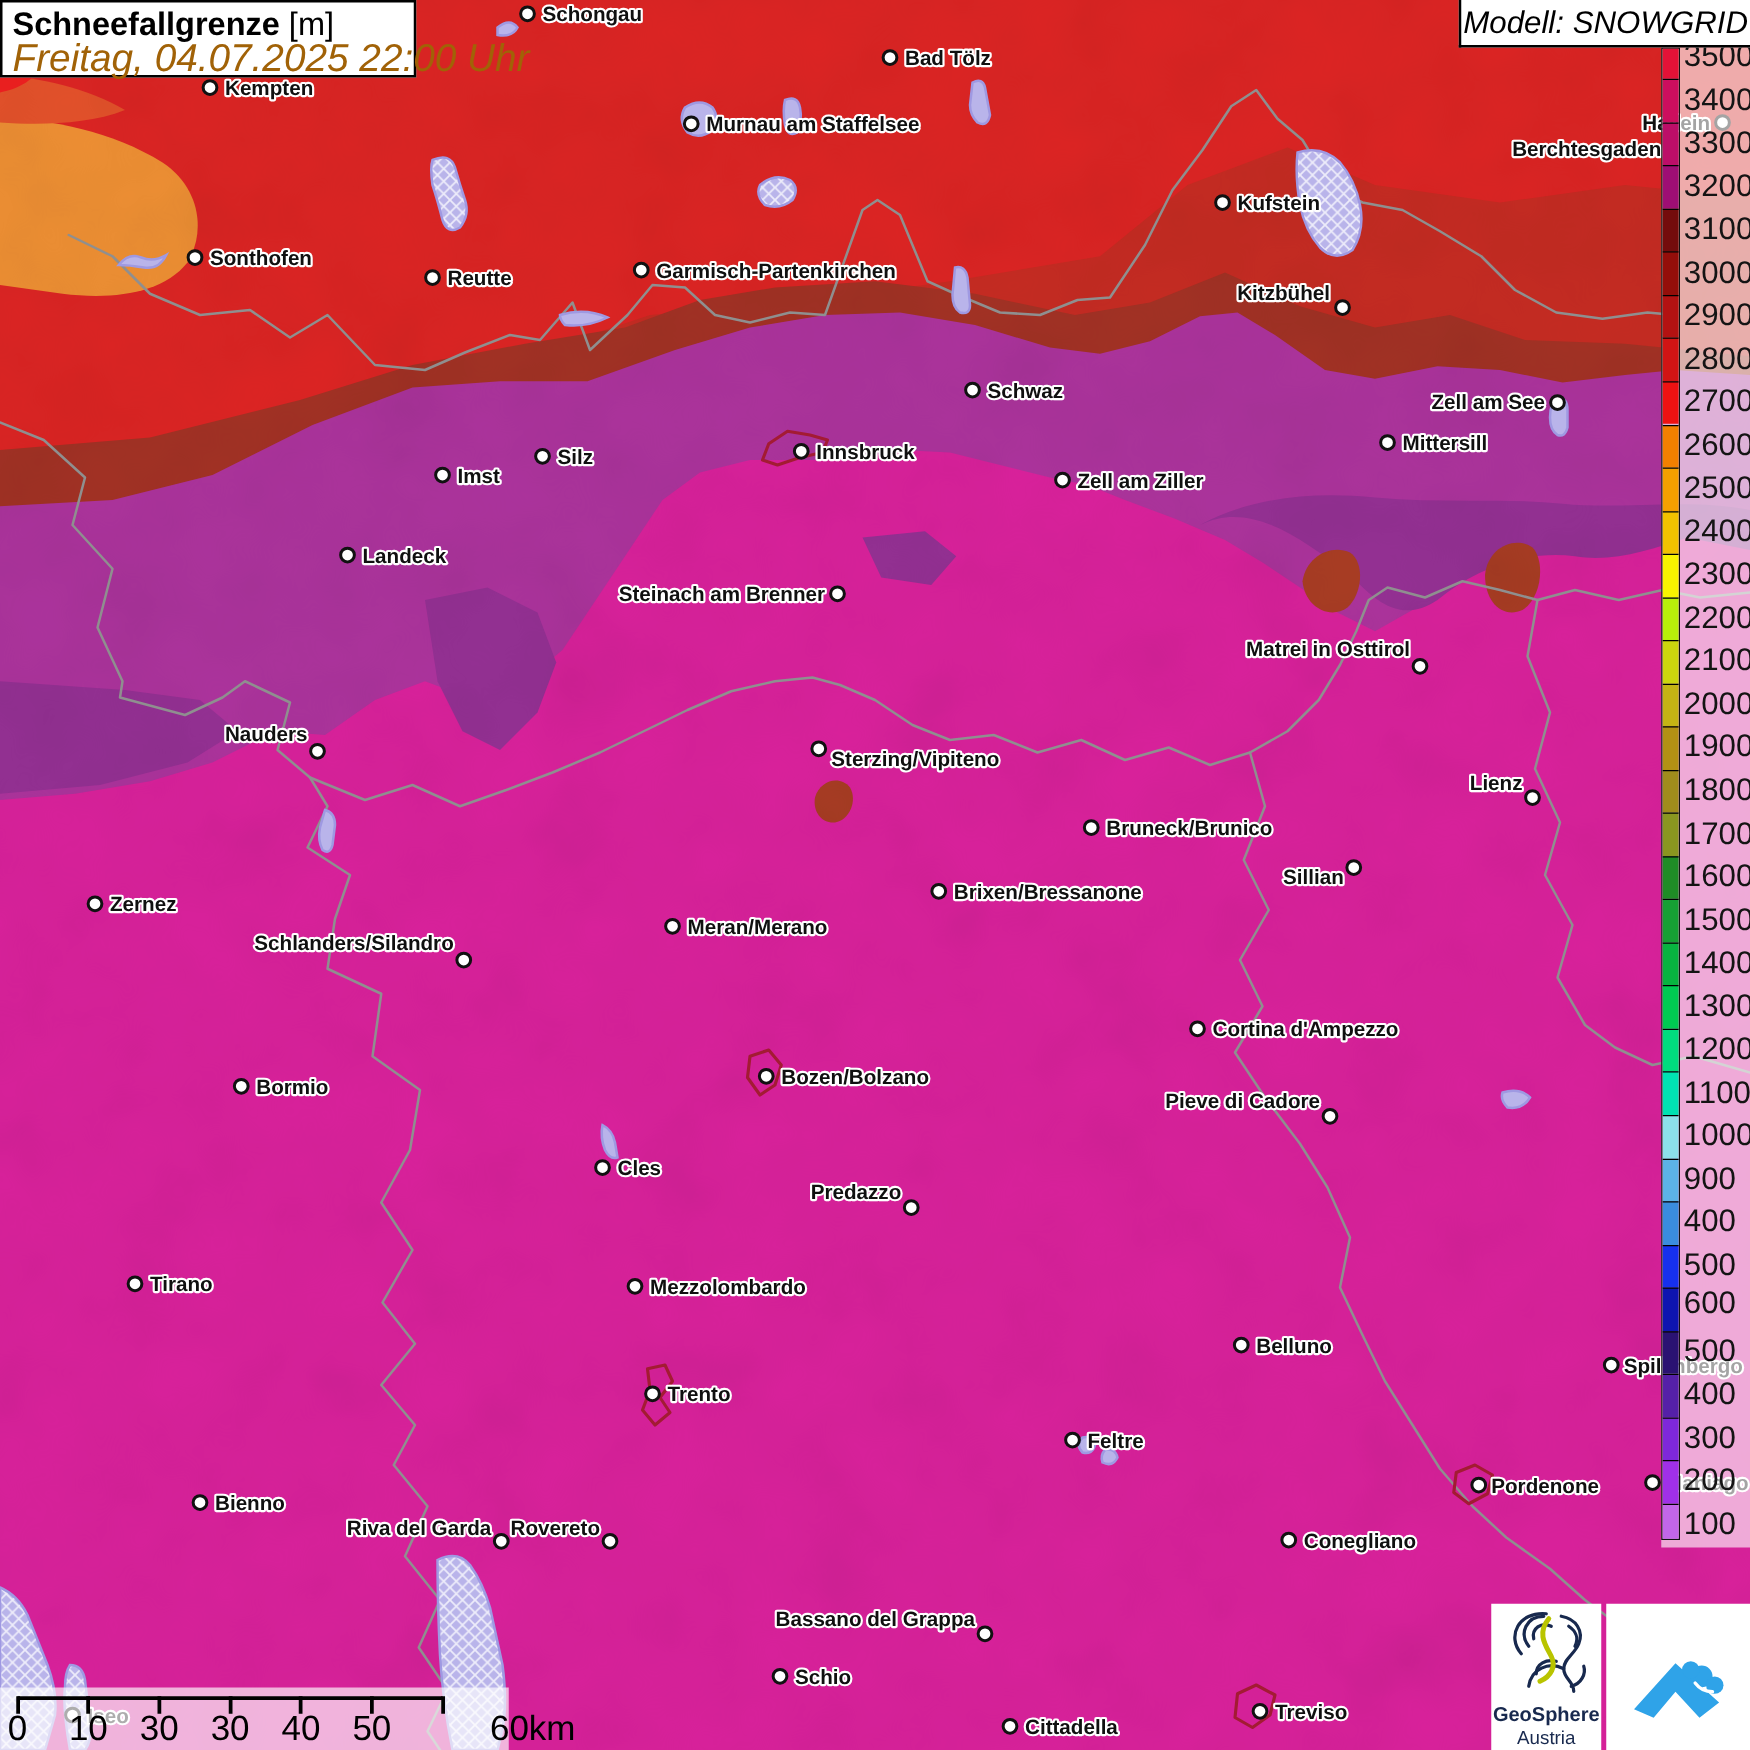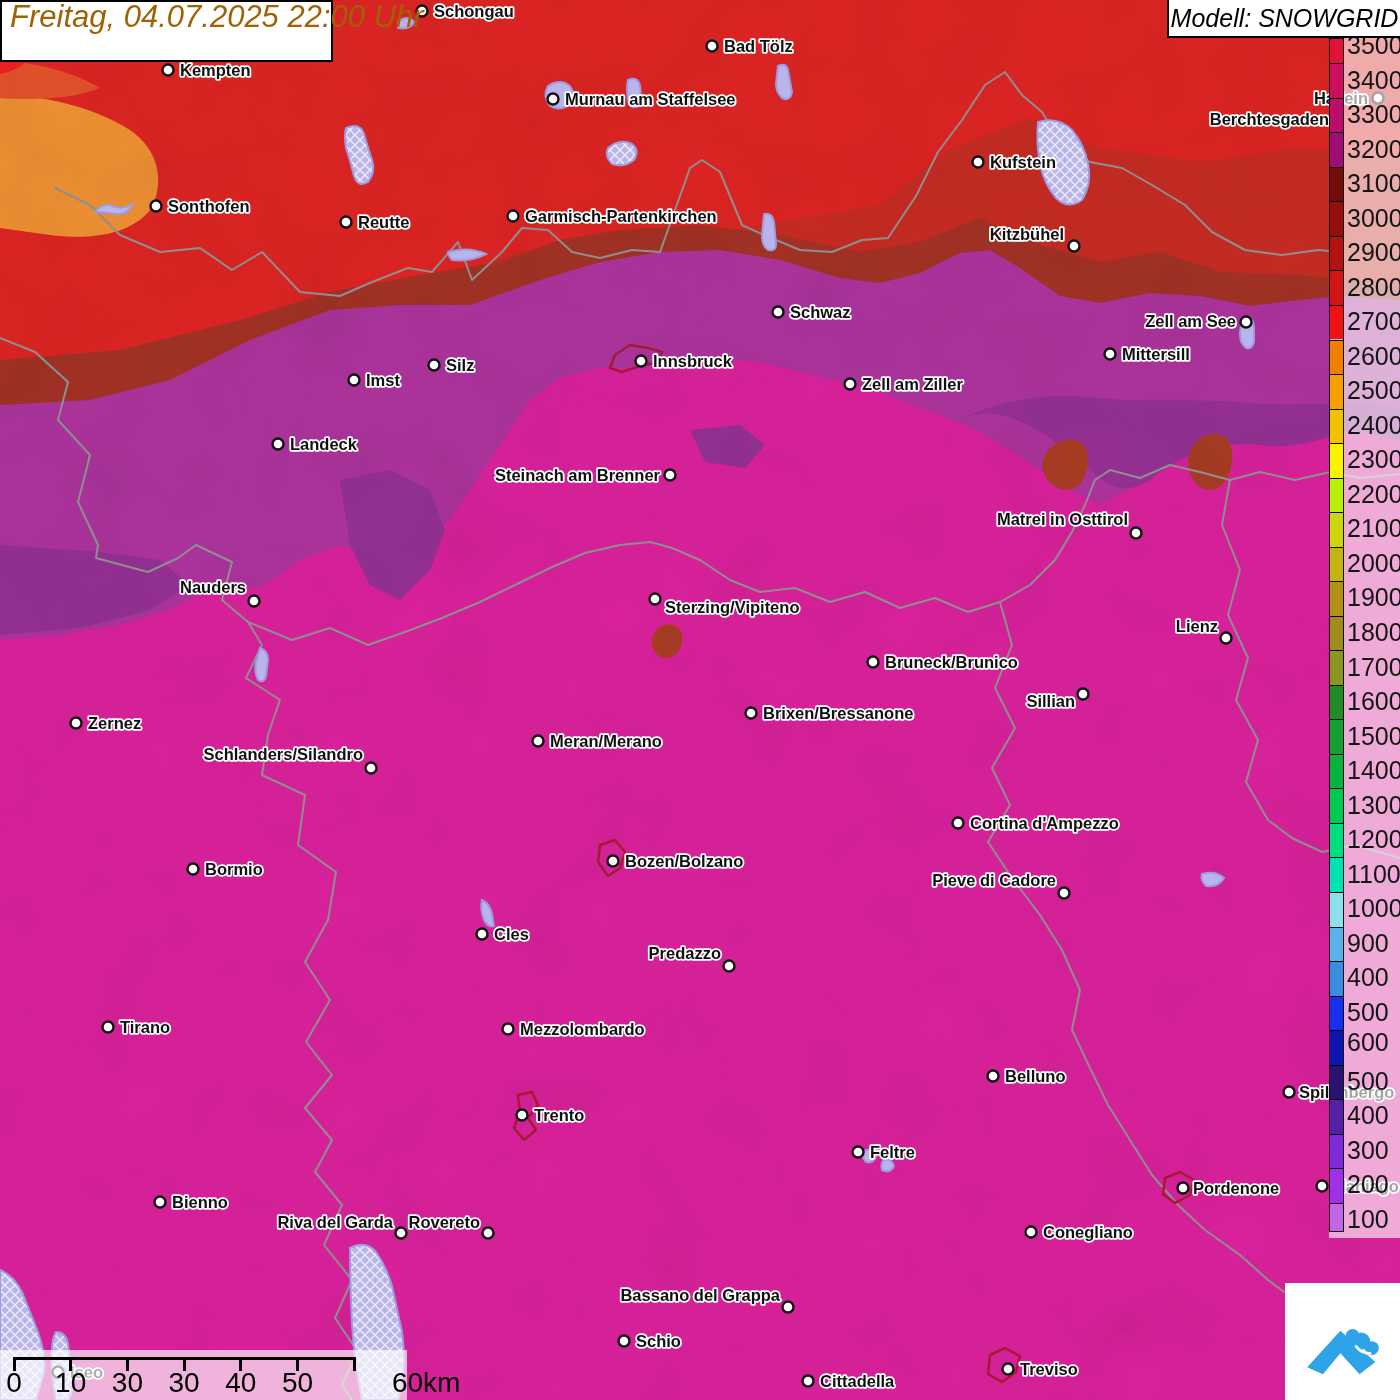--- a/index.html
+++ b/index.html
@@ -280,20 +280,24 @@
         <circle cx="58" cy="1372" r="5.5" fill="#fff" stroke="#111" stroke-width="2.4"></circle>
         <text x="70" y="1378" text-anchor="start" class="clabel">Iseo</text>
         <circle cx="808" cy="1381" r="5.5" fill="#fff" stroke="#111" stroke-width="2.4"></circle>
         <text x="820" y="1387" text-anchor="start" class="clabel">Cittadella</text>
         <circle cx="1008" cy="1369" r="5.5" fill="#fff" stroke="#111" stroke-width="2.4"></circle>
         <text x="1020" y="1375" text-anchor="start" class="clabel">Treviso</text>
       </g>
   </svg>
 
   <div class="title-box">
+    <div class="title-line1">
+      <span>Schneefallgrenze</span>
+      <span class="unit">[m]</span>
+    </div>
     <div class="title-line2">Freitag, 04.07.2025 22:00 Uhr</div>
   </div>
 
   <div class="model-box">
     <span>Modell: SNOWGRID</span>
   </div>
 
   <div class="legend-panel"></div>
   <div class="colorbar" id="colorbar">
       <div class="cb-cell" style="top: -10.265px; height: 34.53px; background: rgb(227, 18, 55); border-top: none;"></div>
@@ -381,20 +385,37 @@
       <div class="sb-tick" style="left: 182.6px;"></div>
       <div class="sb-label" style="left: 184.1px;">30</div>
       <div class="sb-tick" style="left: 239.3px;"></div>
       <div class="sb-label" style="left: 240.8px;">40</div>
       <div class="sb-tick" style="left: 296px;"></div>
       <div class="sb-label" style="left: 297.5px;">50</div>
       <div class="sb-tick" style="left: 352.7px;"></div>
       <div class="sb-label" style="left: 354.2px; margin-left: 32px;">60km</div>
     </div>
 
+  <div class="geo-box">
+    <svg width="88" height="76" viewBox="0 0 88 76">
+      <g fill="none" stroke="#18294e" stroke-width="2.6" stroke-linecap="round">
+        <path d="M30,34 c-8,-10 -2,-24 12,-24"></path>
+        <path d="M24,40 c-12,-14 -2,-34 20,-32"></path>
+        <path d="M34,28 c-2,-8 6,-14 14,-10"></path>
+        <path d="M56,10 c12,2 18,12 14,22 c-3,8 -12,12 -12,20 c0,8 8,10 8,18"></path>
+        <path d="M62,18 c6,4 8,10 5,16"></path>
+        <path d="M36,56 c0,-8 8,-12 16,-10"></path>
+        <path d="M30,66 c2,-14 16,-20 28,-14"></path>
+        <path d="M64,66 c8,-2 12,-10 10,-16"></path>
+      </g>
+      <path d="M46,12 c-10,12 -2,22 2,30 c4,8 0,16 -9,20" fill="none" stroke="#b9c400" stroke-width="4" stroke-linecap="round"></path>
+    </svg>
+    <div class="geo-name">GeoSphere</div>
+    <div class="geo-country">Austria</div>
+  </div>
 
   <div class="blue-box">
     <svg width="96" height="96" viewBox="0 0 110 110">
       <g fill="#2fa3e8">
         <path d="M14,84 L52,42 L92,78 L74,92 L52,68 L32,92 Z"></path>
         <circle cx="76" cy="54" r="10"></circle>
         <circle cx="88" cy="62" r="8"></circle>
         <circle cx="66" cy="48" r="8"></circle>
       </g>
       <path d="M70,60 q6,8 16,8" fill="none" stroke="#ffffff" stroke-width="3" stroke-linecap="round"></path>

